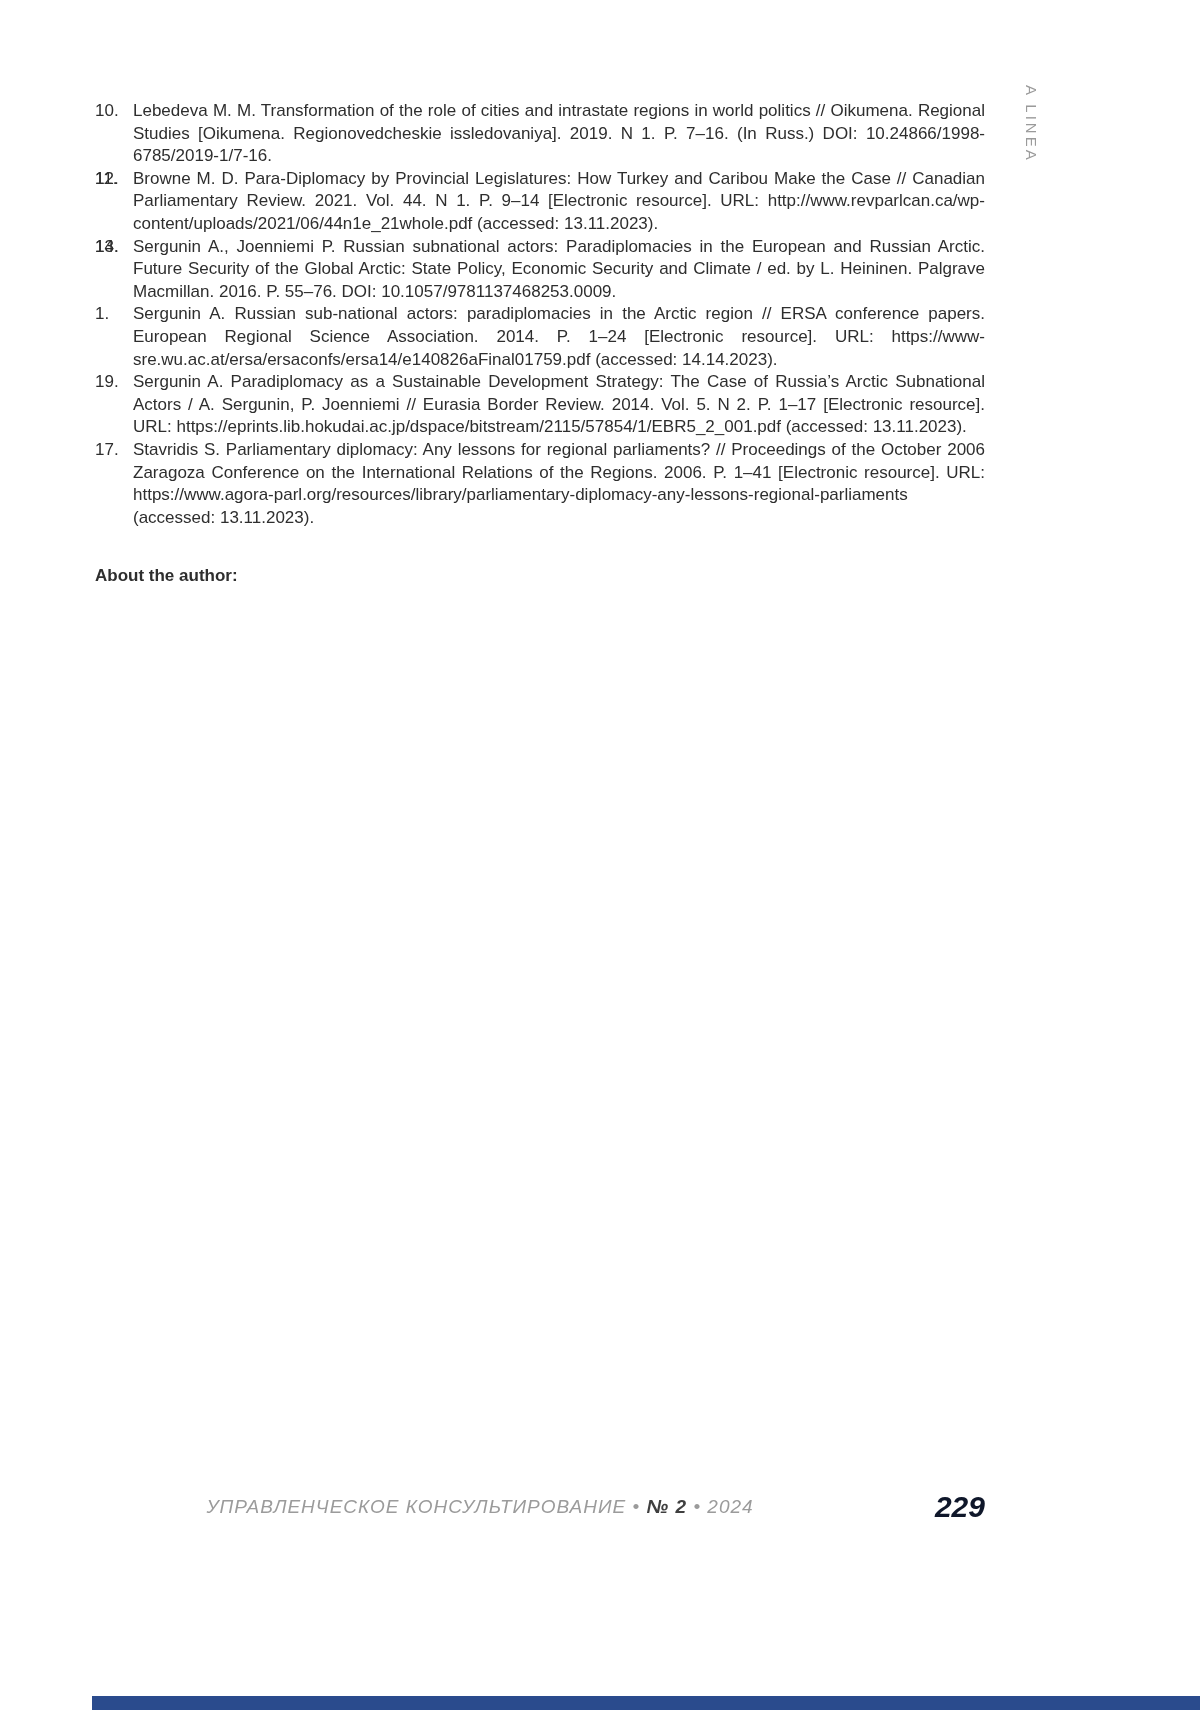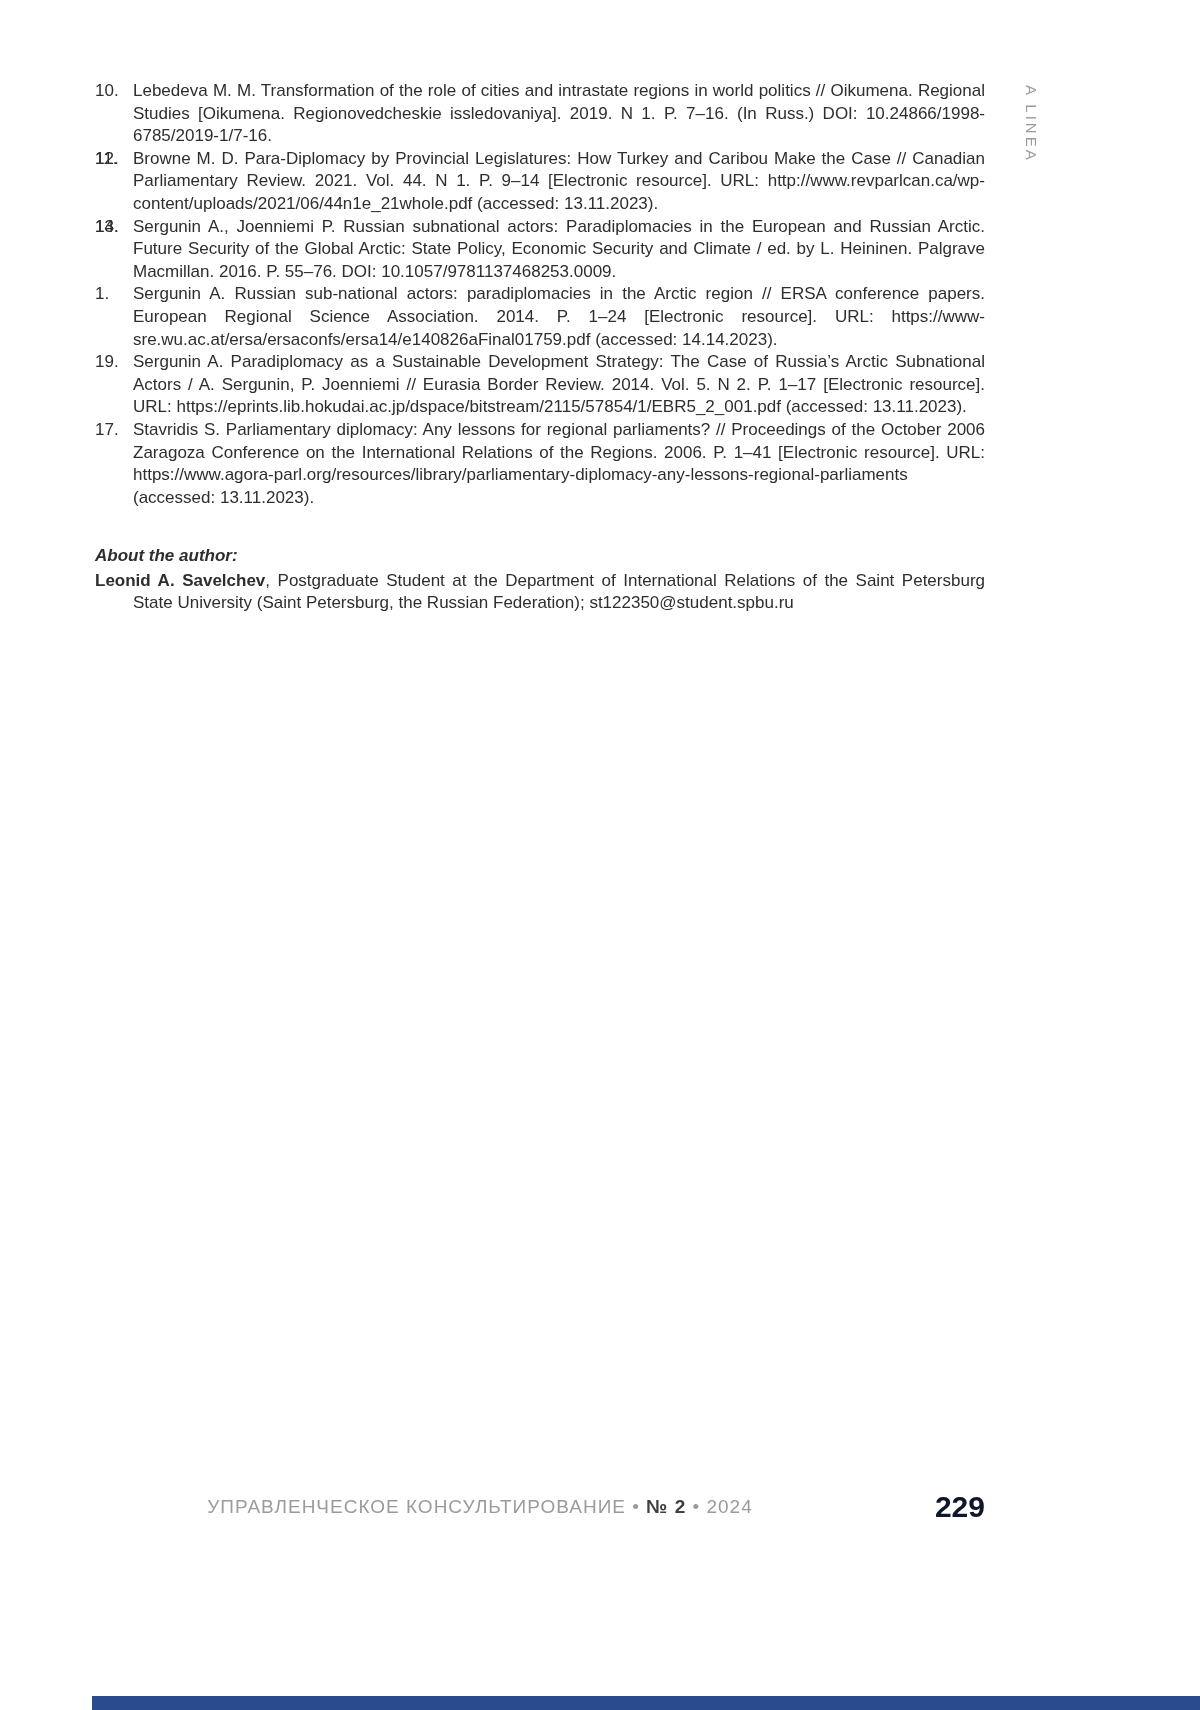--- a/index.html
+++ b/index.html
@@ -9,41 +9,40 @@
     height: 1710px;
     background: #ffffff;
     margin: 0 auto;
     overflow: hidden;
     font-family: "Liberation Sans", sans-serif;
     color: #2e2e2e;
   }
   .content {
     position: absolute;
     left: 95px;
-    top: 80px;
+    top: 100px;
     width: 890px;
   }
   .ref-list { font-size: 17px; line-height: 22.6px; }
   .ref-item {
     position: relative;
     padding-left: 38px;
     text-align: justify;
   }
   .ref-num {
     position: absolute;
     left: 0;
     top: 0;
     width: 34px;
   }
   .ref-text { display: inline; }
   .ref-text sup { font-size: 11px; line-height: 0; }
   .about-block { margin-top: 36px; font-size: 17px; line-height: 22.6px; }
   .about-heading {
     font-weight: bold;
-    font-style: italic;
     margin-bottom: 2px;
   }
   .about-text {
     padding-left: 38px;
     text-indent: -38px;
     text-align: justify;
   }
   .about-name { font-weight: bold; }
   .vertical-label {
     position: absolute;
@@ -53,20 +52,21 @@
     font-size: 15px;
     letter-spacing: 3px;
     color: #9a9a9a;
   }
   .footer {
     position: absolute;
     left: 95px;
     top: 1490px;
     width: 890px;
     height: 40px;
+    font-style: italic;
   }
   .footer-title {
     position: absolute;
     left: 0;
     right: 120px;
     top: 6px;
     text-align: center;
     font-size: 19px;
     letter-spacing: 1px;
     color: #9b9b9b;
@@ -139,21 +139,20 @@
 
       <div class="ref-item">
         <span class="ref-num">17.</span>
         <div class="ref-text">Stavridis S. Parliamentary diplomacy: Any lessons for regional parliaments? // Proceedings of the October 2006 Zaragoza Conference on the International Relations of the Regions. 2006. P. 1–41 [Electronic resource]. URL: https://www.agora-parl.org/resources/library/parliamentary-diplomacy-any-lessons-regional-parliaments (accessed: 13.11.2023).</div>
       </div>
 
     </div>
 
     <div class="about-block">
       <div class="about-heading">About the author:</div>
-      <div class="about-text"><span class="about-name">Leonid A. Savelchev</span><span>, Postgraduate Student at the Department of International Relations of the Saint Petersburg State University (Saint Petersburg, the Russian Federation); st122350@student.spbu.ru</span></div>
     </div>
 
   </div>
 
   <div class="footer">
     <div class="footer-title">
       <span>УПРАВЛЕНЧЕСКОЕ КОНСУЛЬТИРОВАНИЕ</span>
       <span>•</span>
       <span class="issue-bold">№ 2</span>
       <span>•</span>

